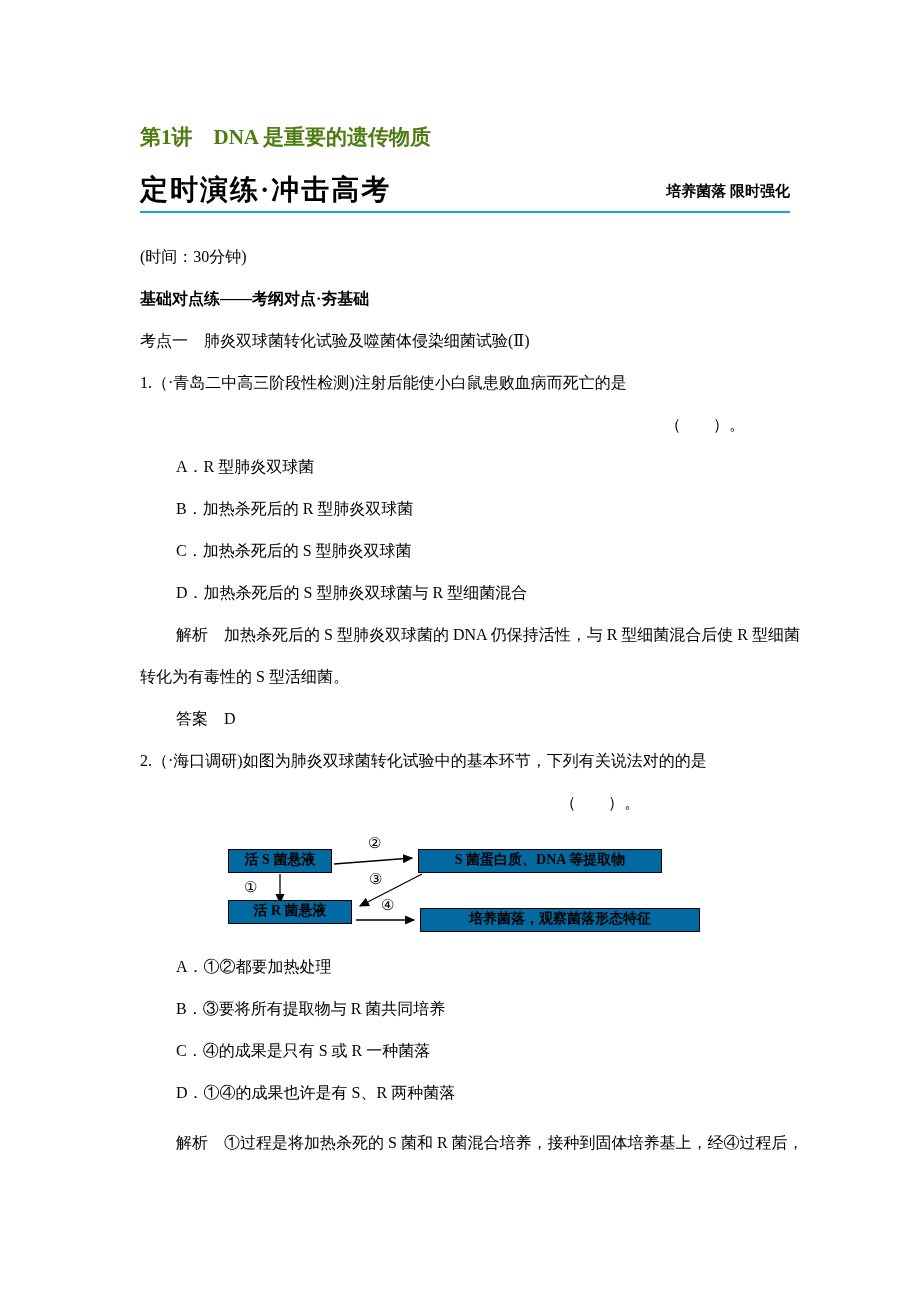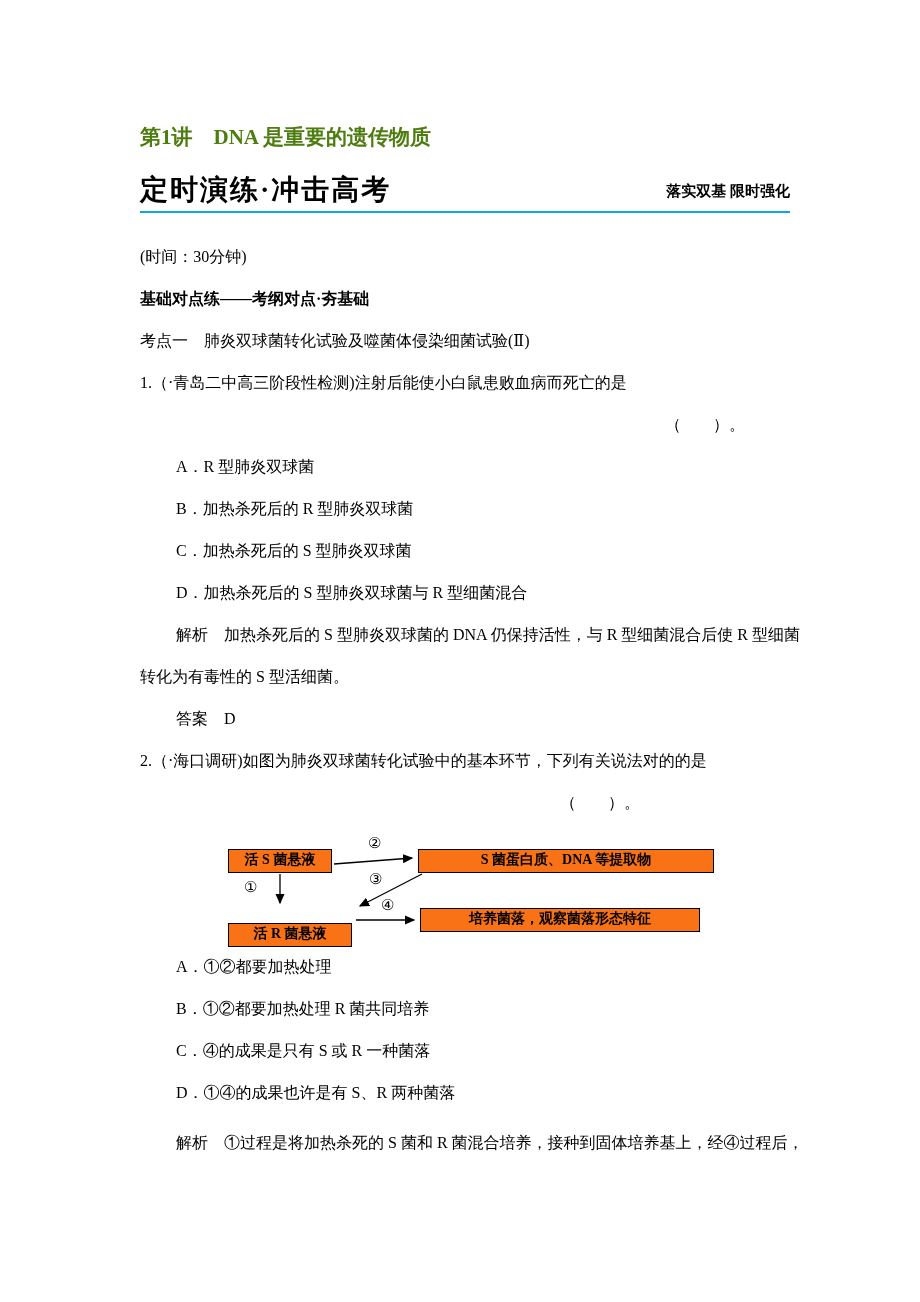--- a/index.html
+++ b/index.html
@@ -33,34 +33,34 @@
   .push-down { margin-top:8px; }
 
   .diagram {
     position:relative; width:510px; height:105px;
     margin:7px 0 10px 88px;
   }
   .diagram svg { position:absolute; left:0; top:0; }
   .dbox {
     position:absolute; height:24px; border:1.5px solid #000;
     font-size:14px; font-weight:bold; line-height:20px; text-align:center;
-    background:#f97316; white-space:nowrap;
+    background:#0369a1; white-space:nowrap;
   }
   .dlabel { position:absolute; font-size:15px; line-height:16px; }
 </style>
 </head>
 <body>
 
 <div class="page">
 
   <h1 class="title">第1讲　DNA 是重要的遗传物质</h1>
 
   <div class="banner">
     <span class="banner-left">定时演练·冲击高考</span>
-    <span class="banner-right">落实双基 限时强化</span>
+    <span class="banner-right">培养菌落 限时强化</span>
   </div>
 
   <div class="content">
 
     <p class="line center">(时间：30分钟)</p>
     <p class="line center bold">基础对点练——考纲对点·夯基础</p>
     <p class="line">考点一　肺炎双球菌转化试验及噬菌体侵染细菌试验(Ⅱ)</p>
 
     <p class="line">1.（·青岛二中高三阶段性检测)注射后能使小白鼠患败血病而死亡的是</p>
     <p class="line bracket-q1">（　　）。</p>
@@ -81,29 +81,29 @@
           <marker id="ah" markerWidth="9" markerHeight="8" refX="7" refY="3.5" orient="auto">
             <path d="M0,0 L8,3.5 L0,7 z" fill="#000"></path>
           </marker>
         </defs>
         <line x1="106" y1="33" x2="184" y2="27" stroke="#000" stroke-width="1.3" marker-end="url(#ah)"></line>
         <line x1="52" y1="43" x2="52" y2="72" stroke="#000" stroke-width="1.3" marker-end="url(#ah)"></line>
         <line x1="194" y1="43" x2="132" y2="75" stroke="#000" stroke-width="1.3" marker-end="url(#ah)"></line>
         <line x1="128" y1="89" x2="186" y2="89" stroke="#000" stroke-width="1.3" marker-end="url(#ah)"></line>
       </svg>
       <div class="dbox" style="left:0;   top:18px; width:104px;">活 S 菌悬液</div>
-      <div class="dbox" style="left:190px;top:18px; width:296px;">S 菌蛋白质、DNA 等提取物</div>
-      <div class="dbox" style="left:0;   top:92px; width:124px;">活 R 菌悬液</div>
+      <div class="dbox" style="left:190px;top:18px; width:244px;">S 菌蛋白质、DNA 等提取物</div>
+      <div class="dbox" style="left:0;   top:69px; width:124px;">活 R 菌悬液</div>
       <div class="dbox" style="left:192px;top:77px; width:280px;">培养菌落，观察菌落形态特征</div>
       <span class="dlabel" style="left:140px;top:4px;">②</span>
       <span class="dlabel" style="left:16px; top:48px;">①</span>
       <span class="dlabel" style="left:141px;top:40px;">③</span>
       <span class="dlabel" style="left:153px;top:66px;">④</span>
     </div>
 
     <p class="line indent">A．①②都要加热处理</p>
-    <p class="line indent">B．①②都要加热处理 R 菌共同培养</p>
+    <p class="line indent">B．③要将所有提取物与 R 菌共同培养</p>
     <p class="line indent">C．④的成果是只有 S 或 R 一种菌落</p>
     <p class="line indent">D．①④的成果也许是有 S、R 两种菌落</p>
     <p class="line indent push-down">解析　①过程是将加热杀死的 S 菌和 R 菌混合培养，接种到固体培养基上，经④过程后，</p>
 
   </div>
 </div>
 
 </body></html>

